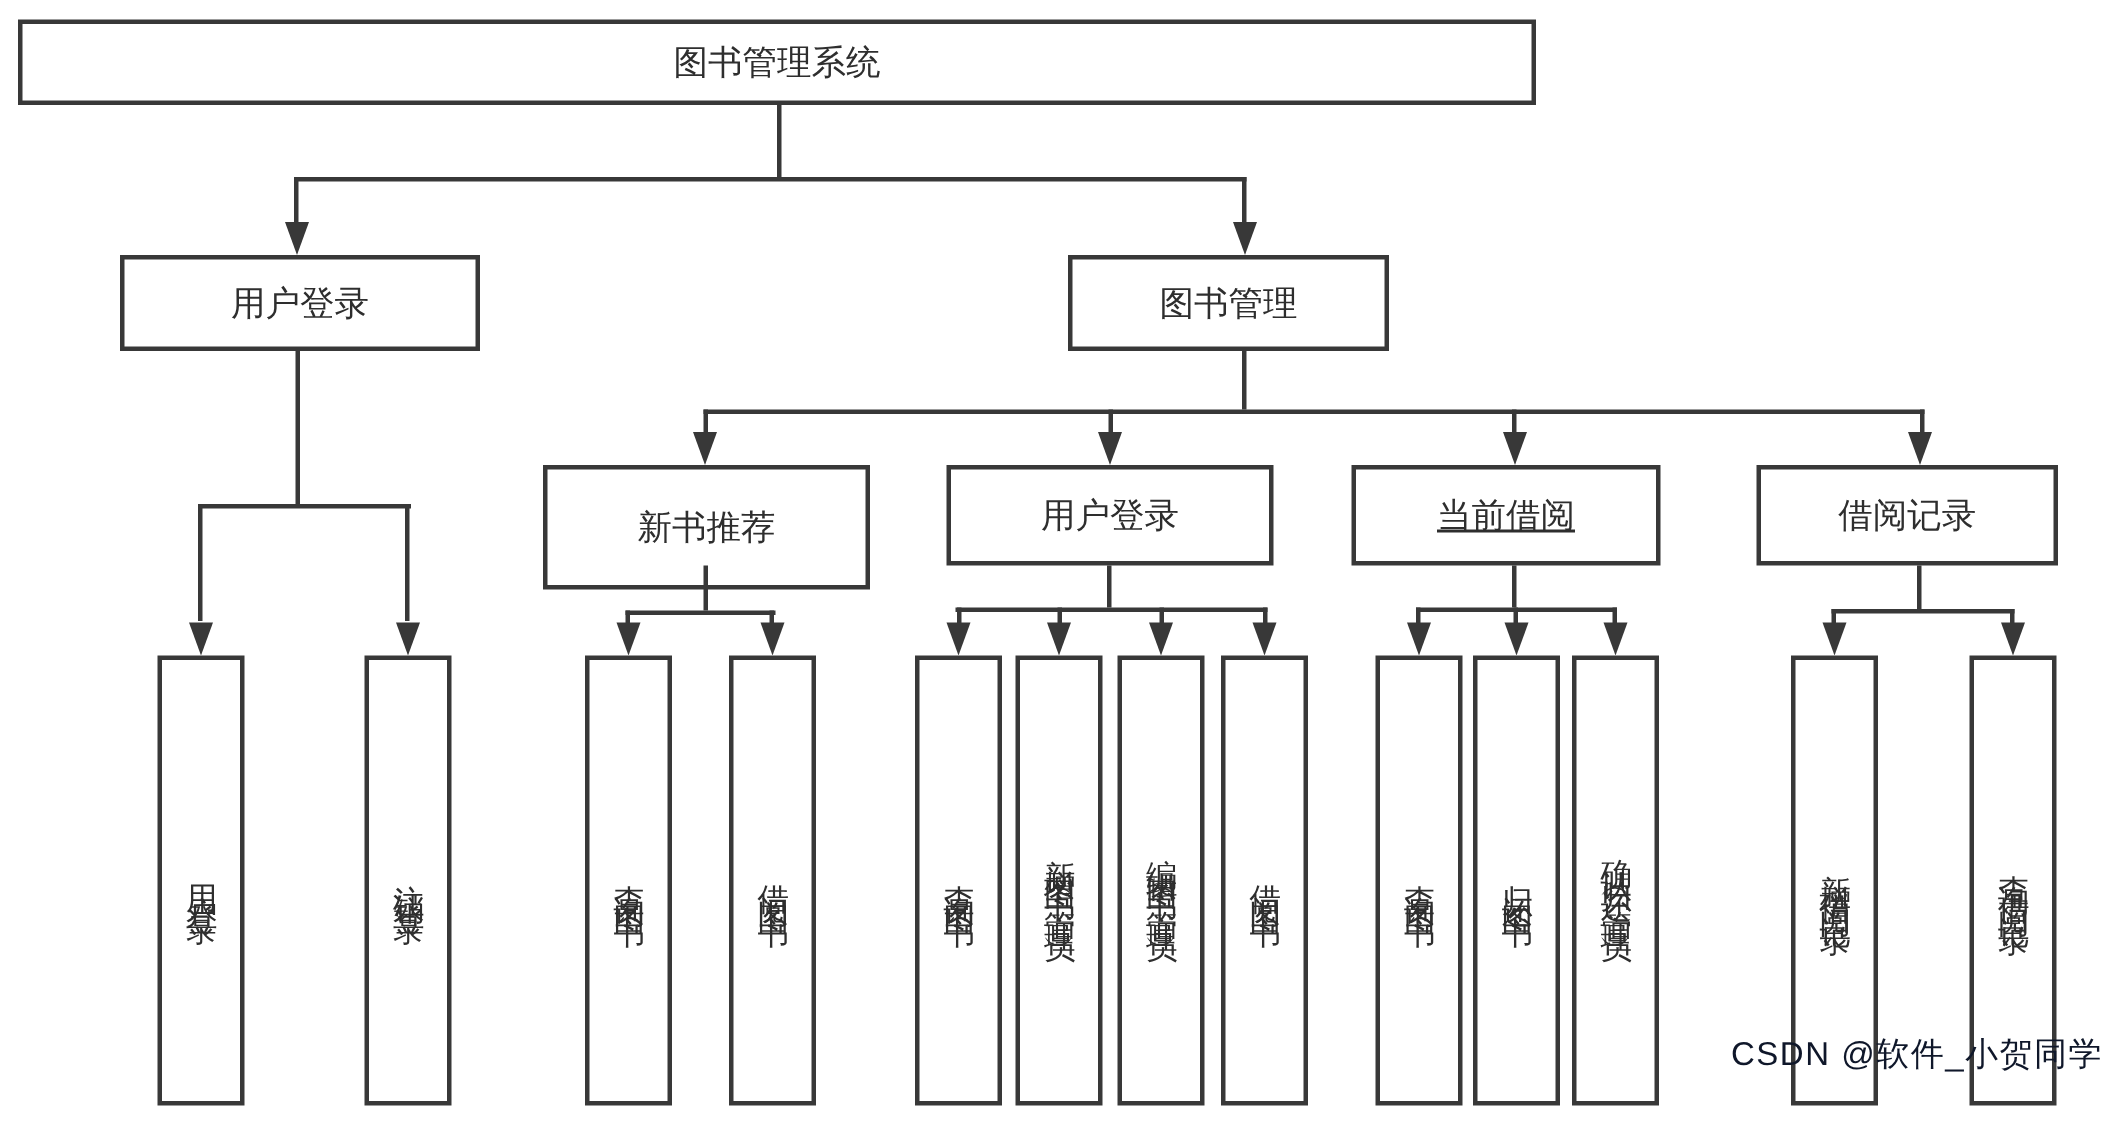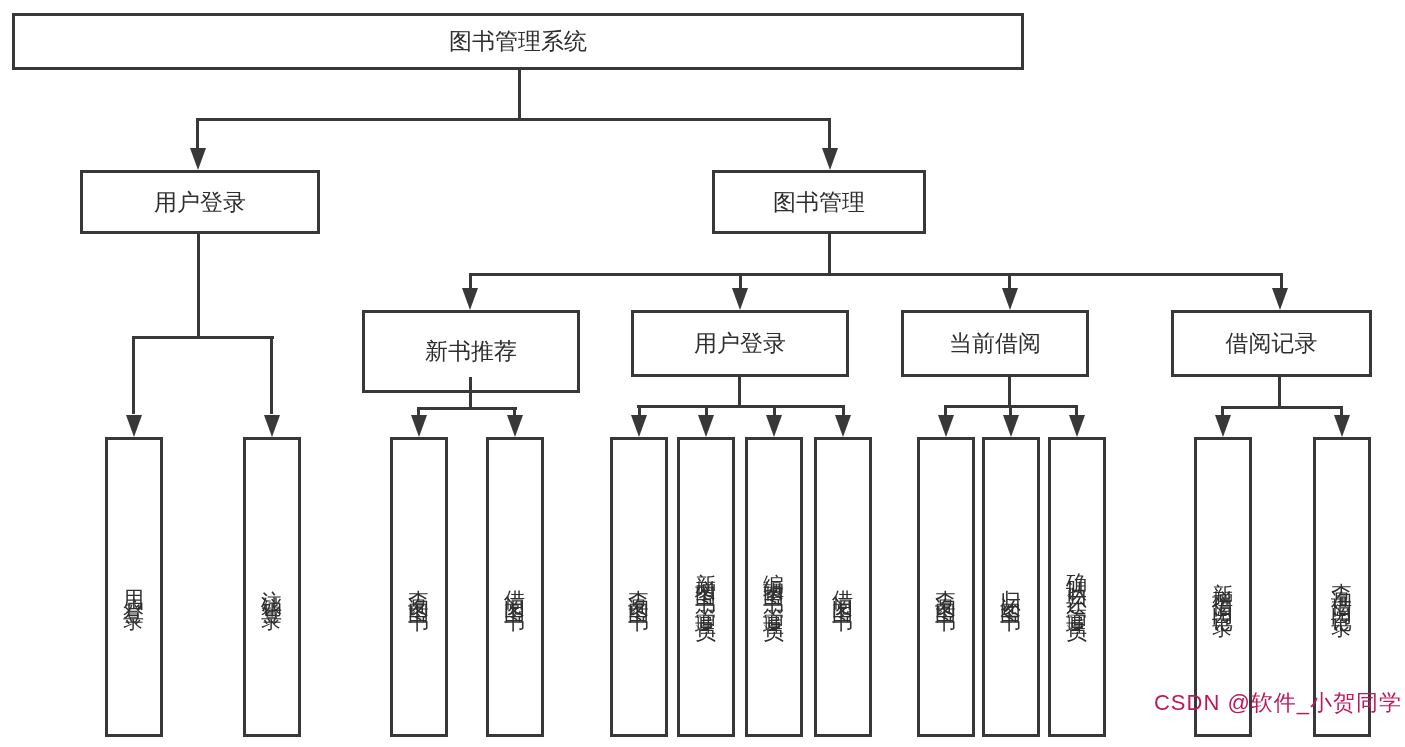--- a/index.html
+++ b/index.html
@@ -19,21 +19,21 @@
   }
   .hline{position:absolute;height:3px;background:#383838;}
   .vline{position:absolute;width:3px;background:#383838;}
   .arrow{
     position:absolute;width:0;height:0;
     border-left:8px solid transparent;border-right:8px solid transparent;
     border-top:22px solid #383838;
   }
   .watermark{
     position:absolute;left:1140px;top:688px;width:262px;text-align:right;
-    font-size:22px;color:#be185d;letter-spacing:1px;
+    font-size:22px;color:#0f172a;letter-spacing:1px;
   }
 </style>
 </head>
 <body>
 
 <div class="canvas">
 
   <div class="box" style="left:12px;top:13px;width:1012px;height:57px;">图书管理系统</div>
 
   <div class="vline" style="left:518px;top:69px;height:49px;"></div>
@@ -59,21 +59,21 @@
   <div class="arrow" style="left:462px;top:288px;"></div>
   <div class="vline" style="left:739px;top:273px;height:18px;"></div>
   <div class="arrow" style="left:732px;top:288px;"></div>
   <div class="vline" style="left:1008px;top:273px;height:18px;"></div>
   <div class="arrow" style="left:1002px;top:288px;"></div>
   <div class="vline" style="left:1280px;top:273px;height:18px;"></div>
   <div class="arrow" style="left:1272px;top:288px;"></div>
 
   <div class="box" style="left:362px;top:310px;width:218px;height:83px;">新书推荐</div>
   <div class="box" style="left:631px;top:310px;width:218px;height:67px;">用户登录</div>
-  <div class="box" style="left:901px;top:310px;width:188px;height:67px;">当前借阅</div>
+  <div class="box" style="left:901px;top:310px;width:206px;height:67px;text-decoration:underline;">当前借阅</div>
   <div class="box" style="left:1171px;top:310px;width:201px;height:67px;">借阅记录</div>
 
   <div class="vline" style="left:469px;top:377px;height:30px;"></div>
   <div class="hline" style="left:417px;top:407px;width:100px;"></div>
   <div class="vline" style="left:417px;top:407px;height:10px;"></div>
   <div class="arrow" style="left:411px;top:415px;"></div>
   <div class="vline" style="left:513px;top:407px;height:10px;"></div>
   <div class="arrow" style="left:507px;top:415px;"></div>
 
   <div class="vline" style="left:738px;top:377px;height:28px;"></div>

